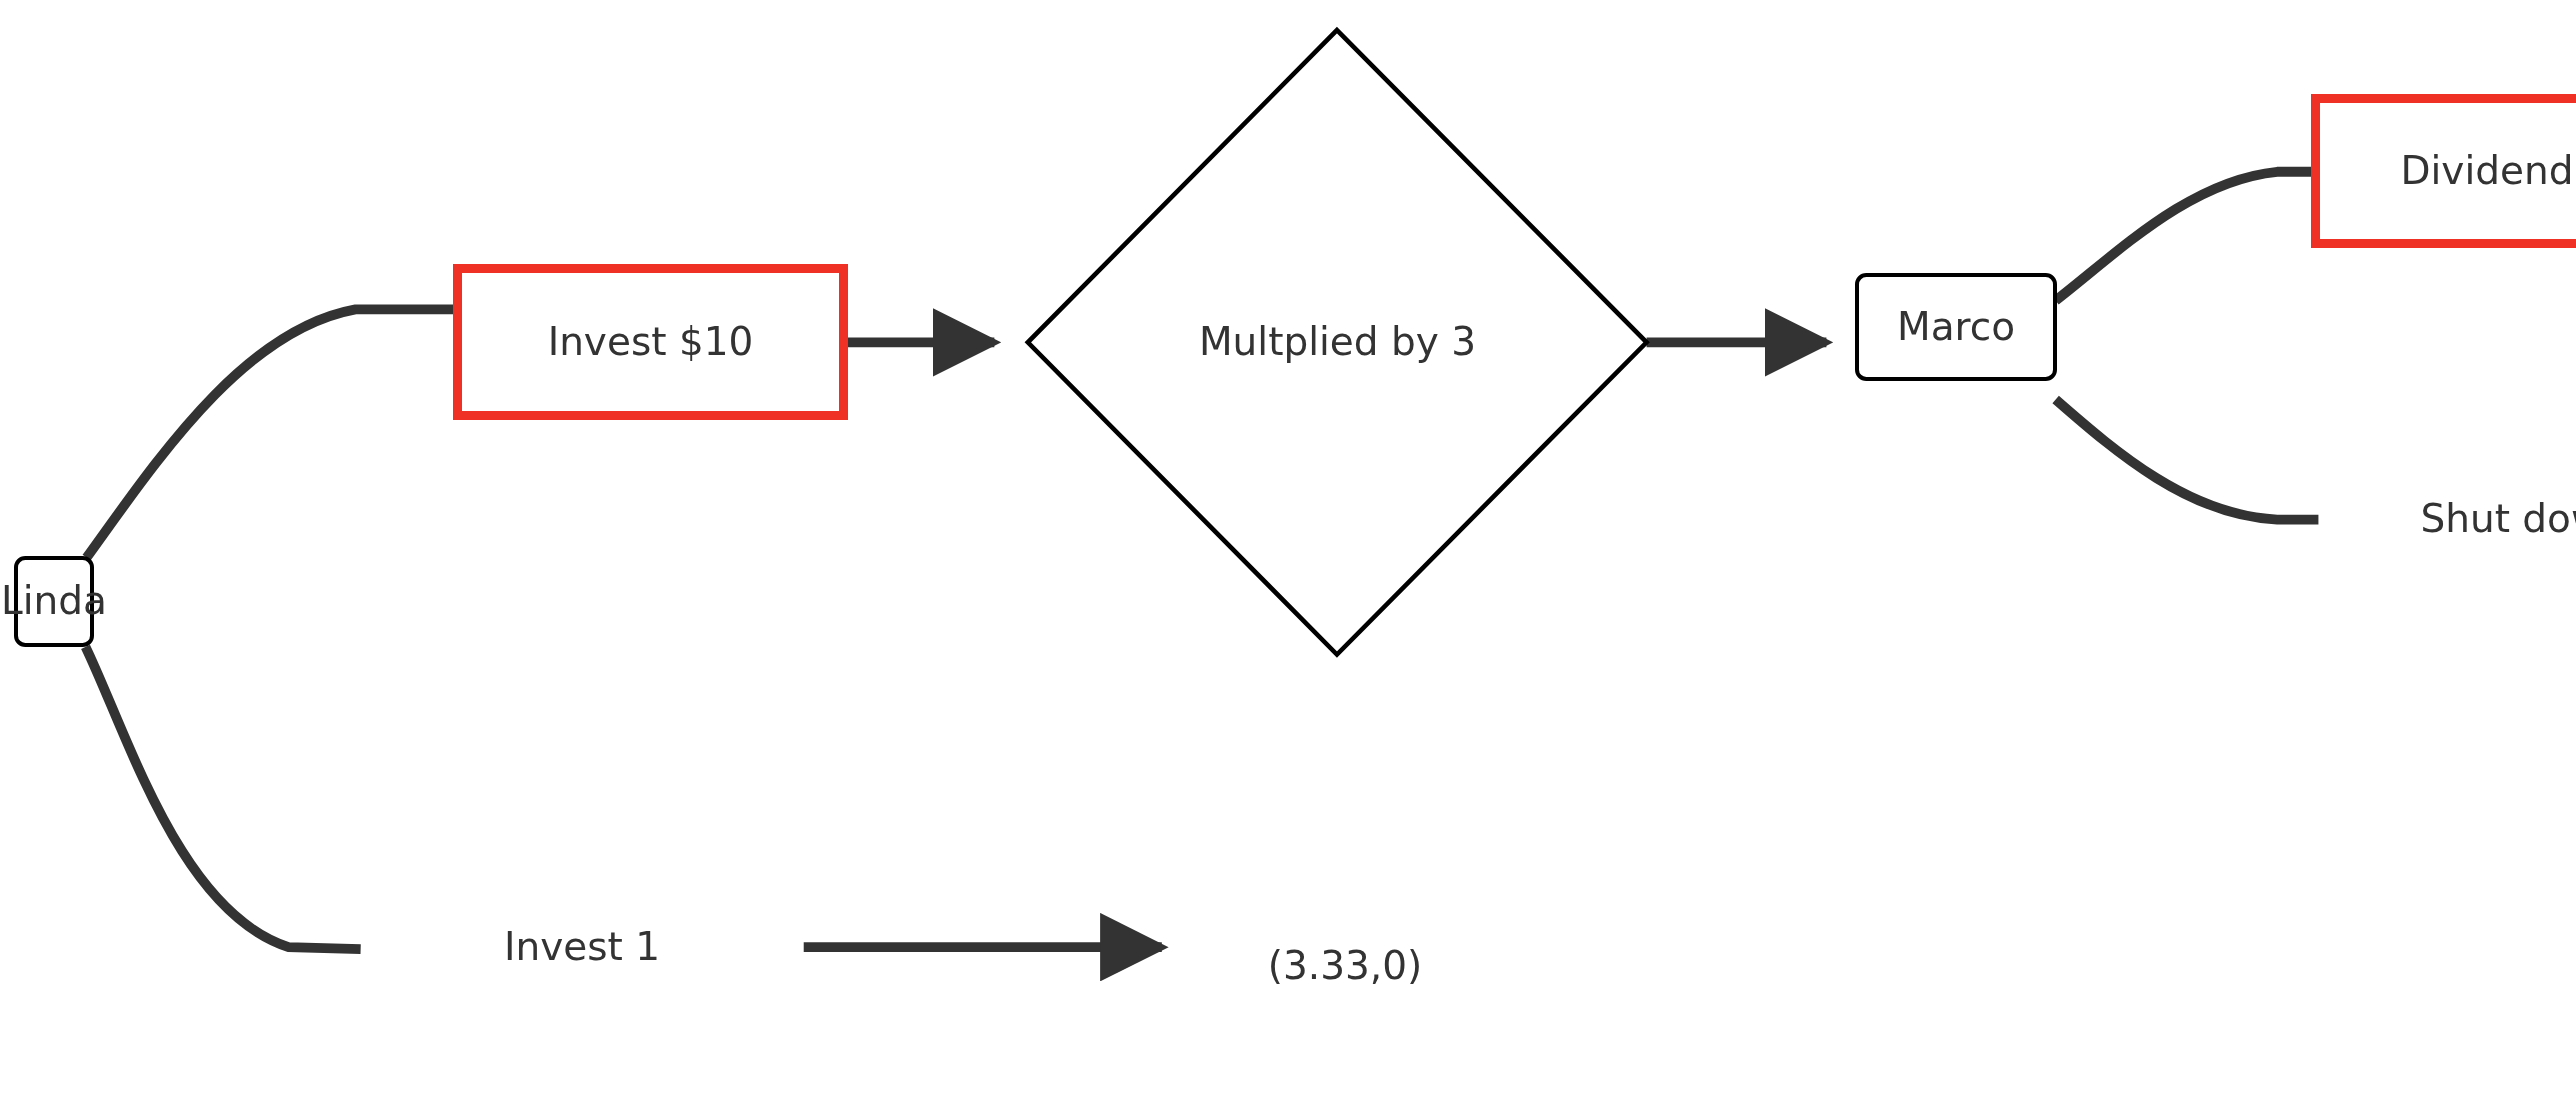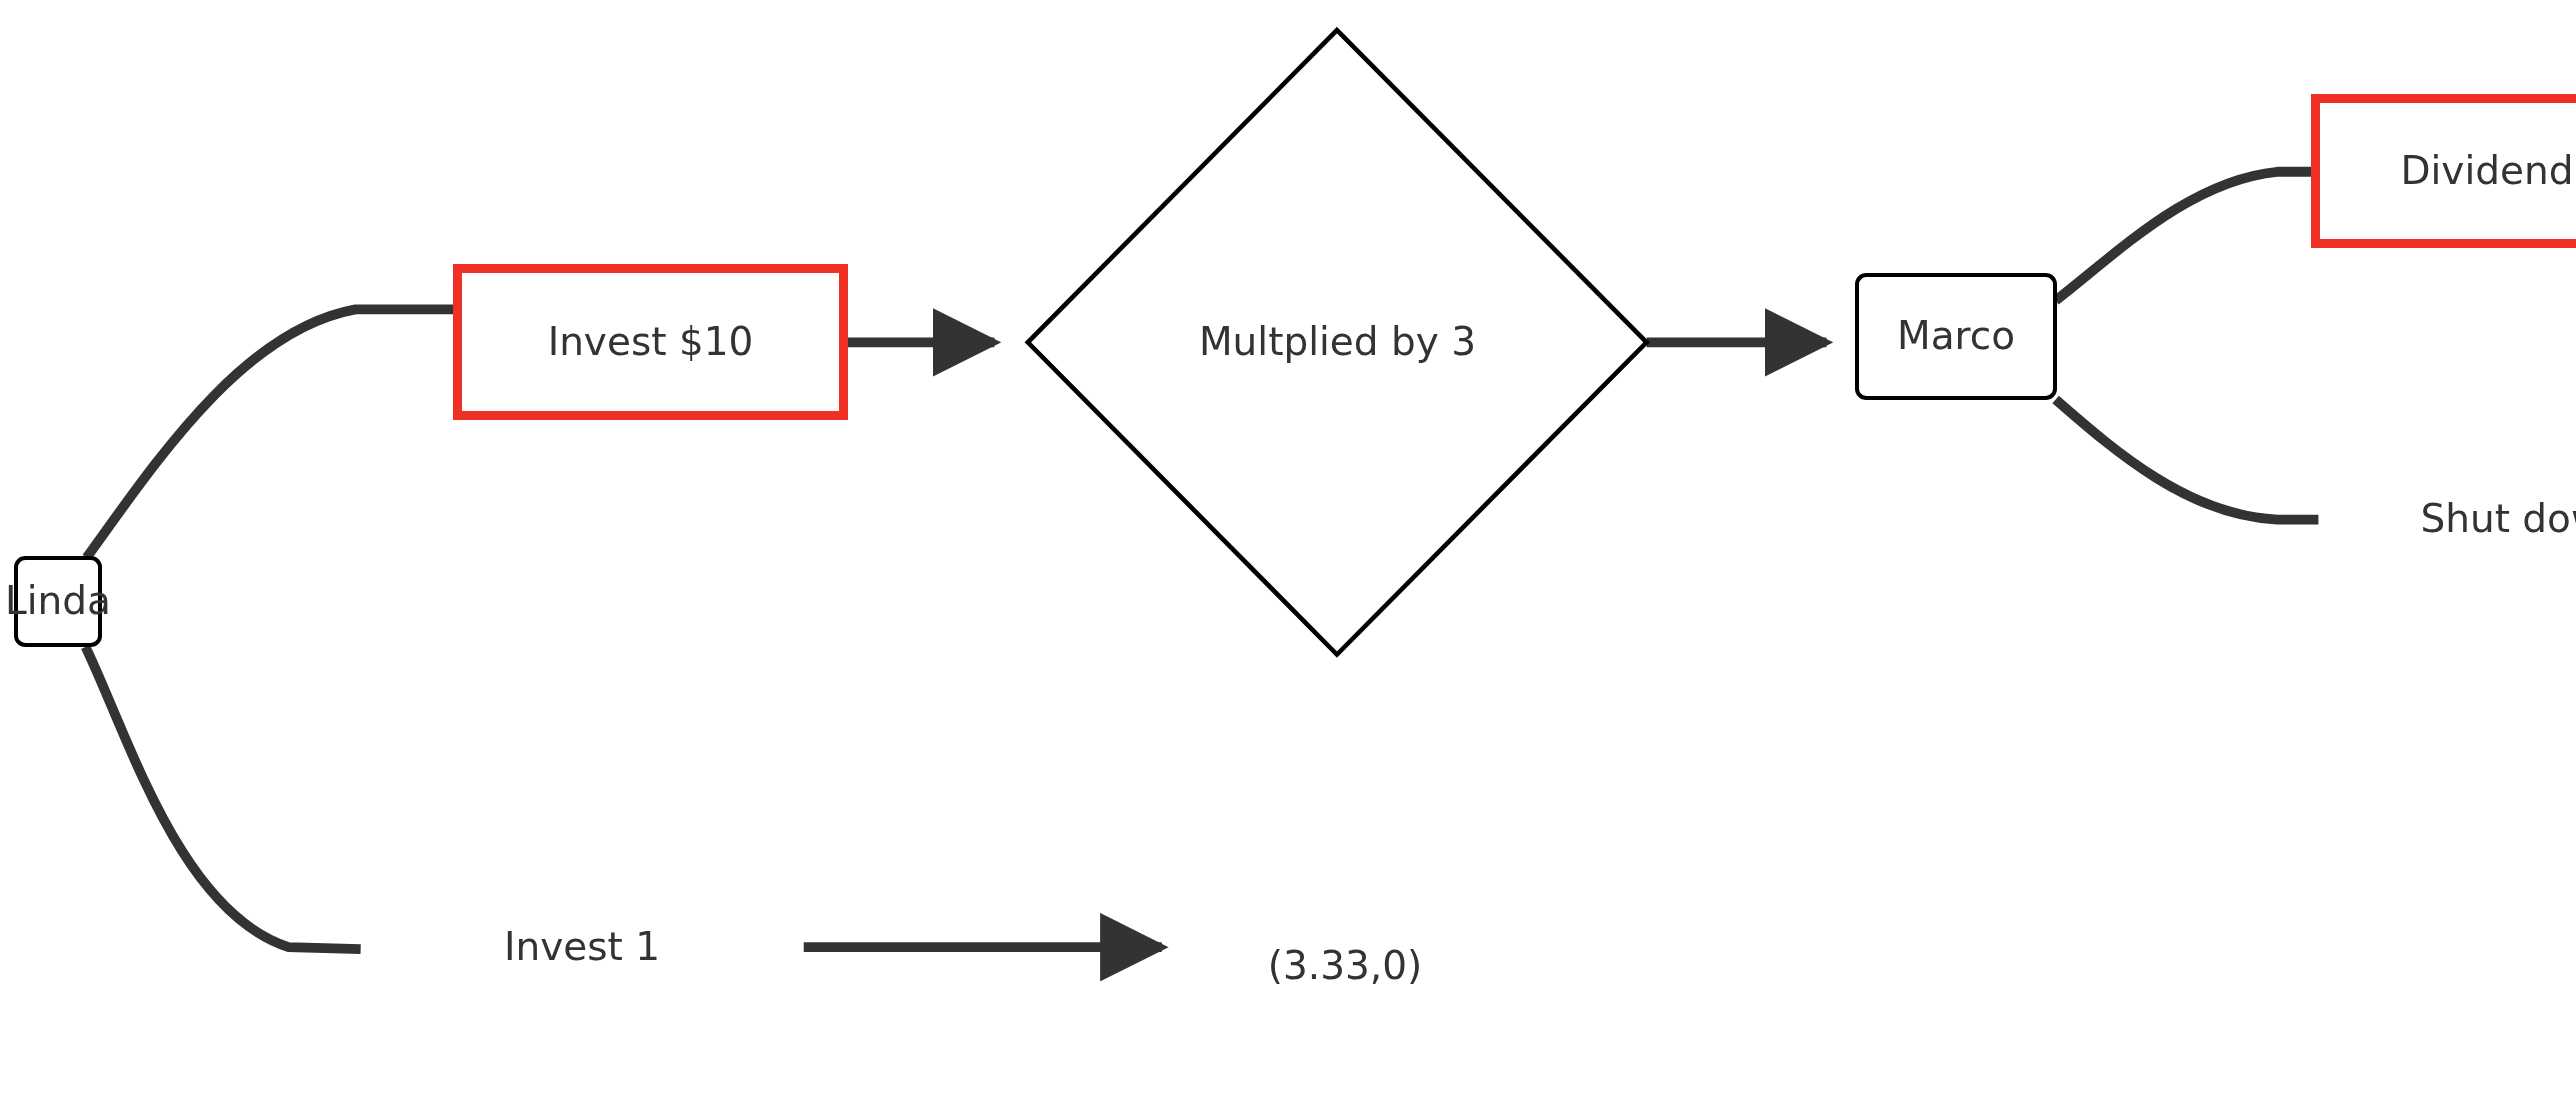--- a/index.html
+++ b/index.html
@@ -93,33 +93,33 @@
 
     <line x1="5168" y1="333" x2="5520" y2="333" stroke="#333333" stroke-width="19" marker-end="url(#arrow)"></line>
 
     <line x1="5300" y1="1008" x2="5605" y2="1008" stroke="#333333" stroke-width="19" marker-end="url(#arrow)"></line>
 
     <line x1="1560" y1="1838" x2="2255" y2="1838" stroke="#333333" stroke-width="19" marker-end="url(#arrow)"></line>
 
     <polygon points="2595,58 3196,664 2595,1270 1995,664" fill="#ffffff" stroke="#000000" stroke-width="9"></polygon>
   </svg>
 
-  <div class="node node-actor" style="left:14px; top:556px; width:88px; height:91px; font-size:39px;">
+  <div class="node node-actor" style="left:14px; top:556px; width:80px; height:91px; font-size:39px;">
     <span>Linda</span>
   </div>
 
   <div class="node node-highlight" style="left:453px; top:264px; width:395px; height:156px; font-size:39px; --accent:#ee3124;">
     <span>Invest $10</span>
   </div>
 
   <div class="node node-diamond" style="left:1028px; top:289px; width:619px; height:107px; font-size:39px;justify-content:center;">
     <span>Multplied by 3</span>
   </div>
 
-  <div class="node node-actor" style="left:1855px; top:273px; width:202px; height:127px; font-size:39px;">
+  <div class="node node-actor" style="left:1855px; top:273px; width:202px; height:108px; font-size:39px;">
     <span>Marco</span>
   </div>
 
   <div class="node node-highlight" style="left:2311px; top:94px; width:352px; height:154px; font-size:39px; --accent:#ee3124;">
     <span>Dividend</span>
   </div>
 
   <div class="label label-center" style="left:2524px; top:519px; font-size:39px;">
     <span>Shut down</span>
   </div>

